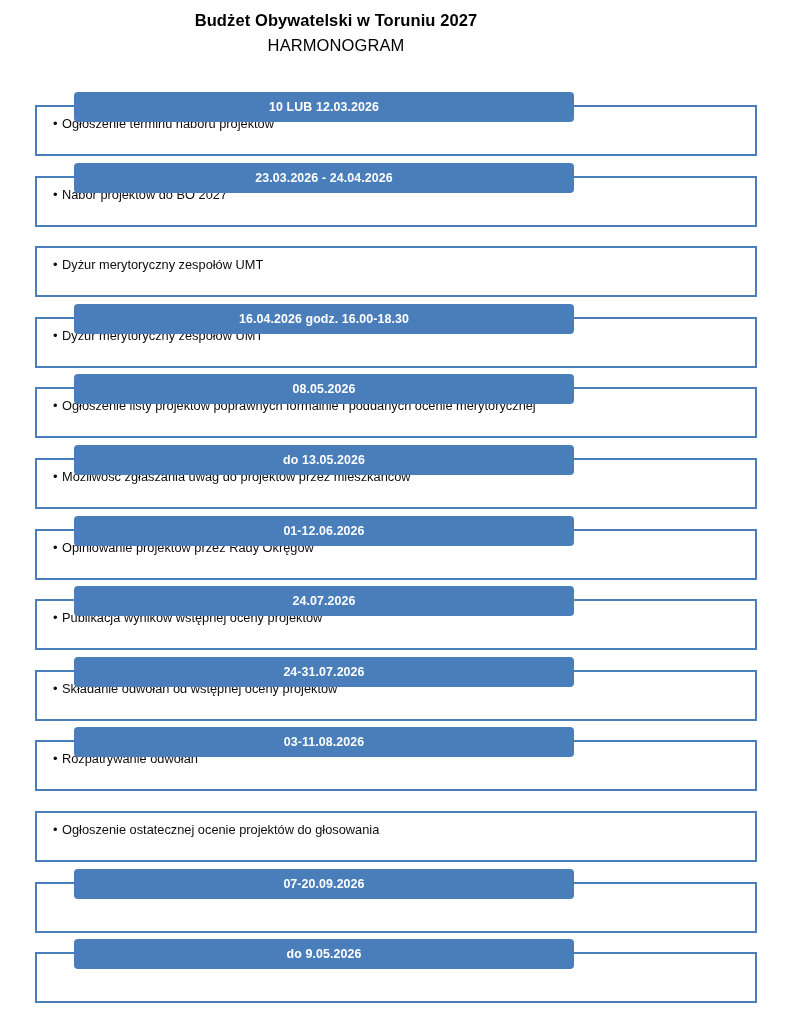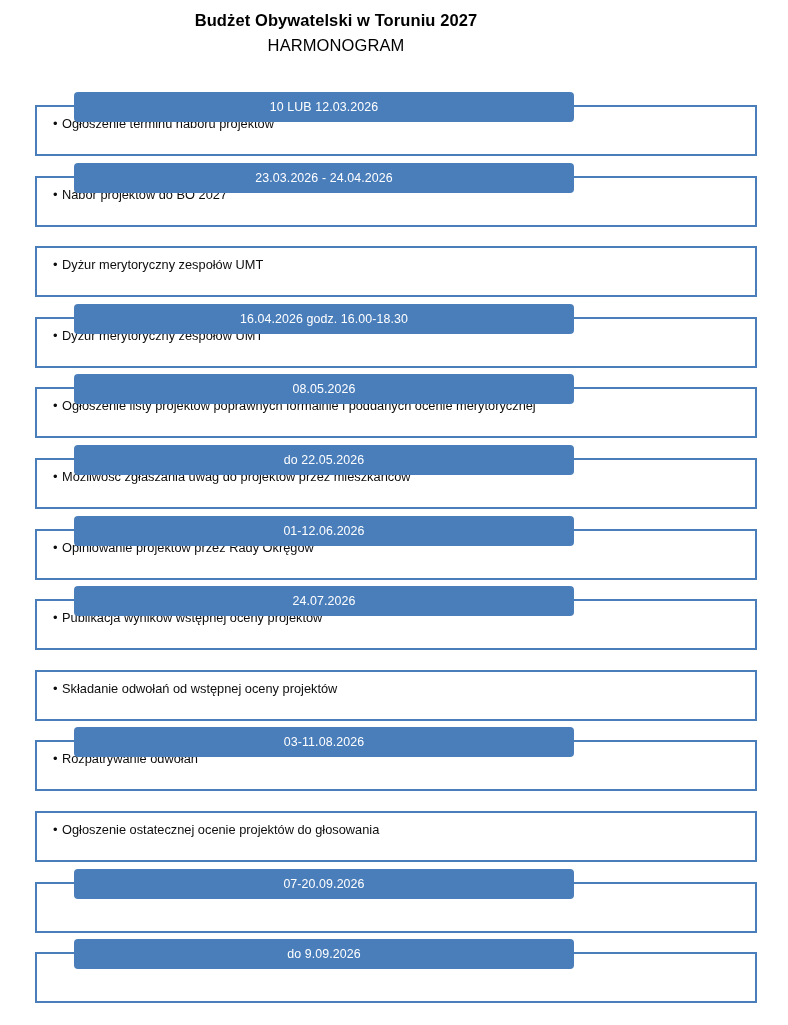--- a/index.html
+++ b/index.html
@@ -105,21 +105,21 @@
     box-sizing: border-box;
   }
   .tl-date {
     position: absolute;
     left: 0;
     right: 0;
     top: 7px;
     text-align: center;
     color: #ffffff;
     font-size: 12.4px;
-    font-weight: normal;
+    font-weight: bold;
     letter-spacing: 0.1px;
     line-height: 16px;
     white-space: nowrap;
   }
 </style>
 </head>
 <body>
 
 <div id="title-block">
   <div id="doc-title">Budżet Obywatelski w Toruniu 2027</div>
@@ -156,40 +156,43 @@
       <div class="tl-body"></div>
       <div class="tl-text"><span class="tl-bullet">•</span><span class="tl-label">Ogłoszenie listy projektów poprawnych formalnie i poddanych ocenie merytorycznej</span></div>
       <div class="tl-header">
         <div class="tl-date">08.05.2026</div>
       </div>
     </div>
     <div class="tl-block" style="top: 443px;">
       <div class="tl-body"></div>
       <div class="tl-text"><span class="tl-bullet">•</span><span class="tl-label">Możliwość zgłaszania uwag do projektów przez mieszkańców</span></div>
       <div class="tl-header">
-        <div class="tl-date">do 22.05.2026</div>
+        <div class="tl-date">do 13.05.2026</div>
       </div>
     </div>
     <div class="tl-block" style="top: 513.6px;">
       <div class="tl-body"></div>
       <div class="tl-text"><span class="tl-bullet">•</span><span class="tl-label">Opiniowanie projektów przez Rady Okręgów</span></div>
       <div class="tl-header">
         <div class="tl-date">01-12.06.2026</div>
       </div>
     </div>
     <div class="tl-block" style="top: 584.2px;">
       <div class="tl-body"></div>
       <div class="tl-text"><span class="tl-bullet">•</span><span class="tl-label">Publikacja wyników wstępnej oceny projektów</span></div>
       <div class="tl-header">
         <div class="tl-date">24.07.2026</div>
       </div>
     </div>
     <div class="tl-block" style="top: 654.8px;">
       <div class="tl-body"></div>
       <div class="tl-text"><span class="tl-bullet">•</span><span class="tl-label">Składanie odwołań od wstępnej oceny projektów</span></div>
+      <div class="tl-header">
+        <div class="tl-date">24-31.07.2026</div>
+      </div>
     </div>
     <div class="tl-block" style="top: 725.4px;">
       <div class="tl-body"></div>
       <div class="tl-text"><span class="tl-bullet">•</span><span class="tl-label">Rozpatrywanie odwołań</span></div>
       <div class="tl-header">
         <div class="tl-date">03-11.08.2026</div>
       </div>
     </div>
     <div class="tl-block" style="top: 796px;">
       <div class="tl-body"></div>
@@ -197,16 +200,16 @@
     </div>
     <div class="tl-block" style="top: 866.6px;">
       <div class="tl-body"></div>
       <div class="tl-header">
         <div class="tl-date">07-20.09.2026</div>
       </div>
     </div>
     <div class="tl-block" style="top: 937.2px;">
       <div class="tl-body"></div>
       <div class="tl-header">
-        <div class="tl-date">do 9.09.2026</div>
+        <div class="tl-date">do 9.05.2026</div>
       </div>
     </div>
   </div>
 
 </body></html>

